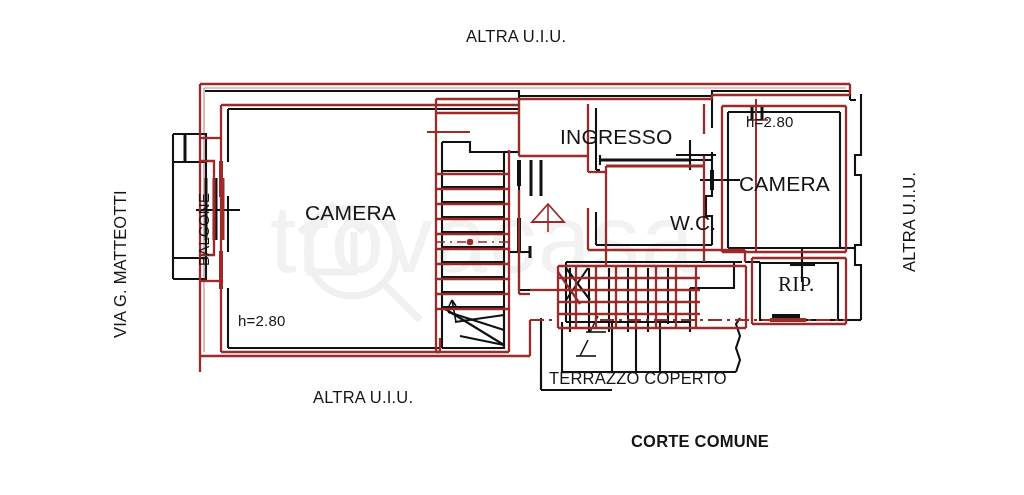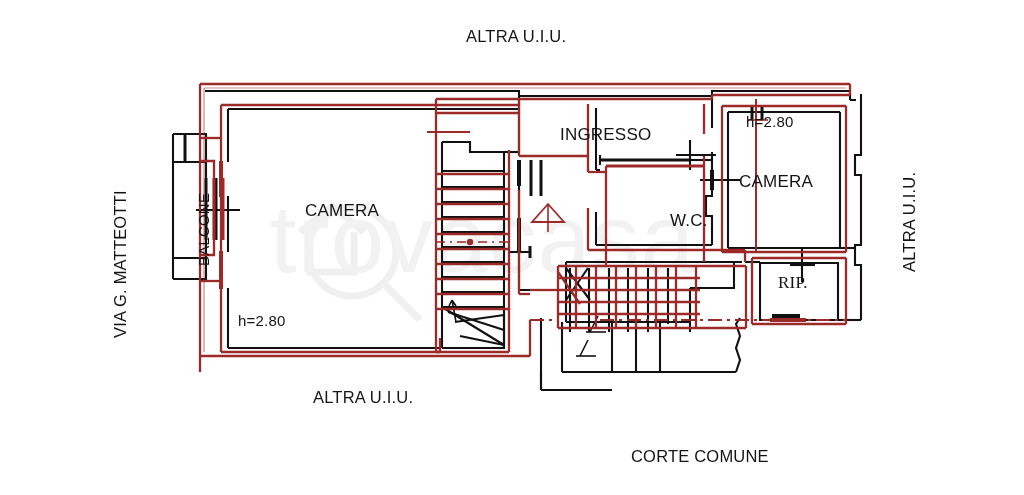--- a/index.html
+++ b/index.html
@@ -27,21 +27,21 @@
   }
   .lbl {
     position: absolute;
     font-family: "Liberation Sans", sans-serif;
     color: #141414;
     white-space: nowrap;
     letter-spacing: 0.2px;
     line-height: 1;
   }
   .lbl-big   { font-size: 16.5px; }
-  .lbl-room  { font-size: 17px; text-align: right; }
+  .lbl-room  { font-size: 21px; text-align: right; }
   .lbl-small { font-size: 15px; }
   .rot-cw    { transform: rotate(-90deg); transform-origin: 0 0; }
   .rot-ccw   { transform: rotate(-90deg); transform-origin: 0 0; }
 </style>
 </head>
 <body>
 
 <div id="plan-root">
 
   <svg id="plan-svg" viewBox="0 0 1024 495">
@@ -329,18 +329,19 @@
   <div class="lbl lbl-room" style="left:670px; top:192px;margin-top:20px;">W.C.</div>
 
   <div class="lbl lbl-small" style="left:746px; top:114px;">h=2.80</div>
 
   <div class="lbl lbl-room" style="left:739px; top:173px;">CAMERA</div>
 
   <div class="lbl lbl-room" style="left:778px; top:274px;font-family:Liberation Serif, serif;">RIP.</div>
 
   <div class="lbl lbl-big rot-ccw" style="left:901px; top:272px;">ALTRA U.I.U.</div>
 
+  <div class="lbl lbl-big" style="left:549px; top:370px;">TERRAZZO COPERTO</div>
 
   <div class="lbl lbl-big" style="left:313px; top:389px;">ALTRA U.I.U.</div>
 
-  <div class="lbl lbl-big" style="left:631px; top:448px;">CORTE COMUNE</div>
+  <div class="lbl lbl-big" style="left:631px; top:433px;font-weight:bold;">CORTE COMUNE</div>
 
 </div>
 
 </body></html>

